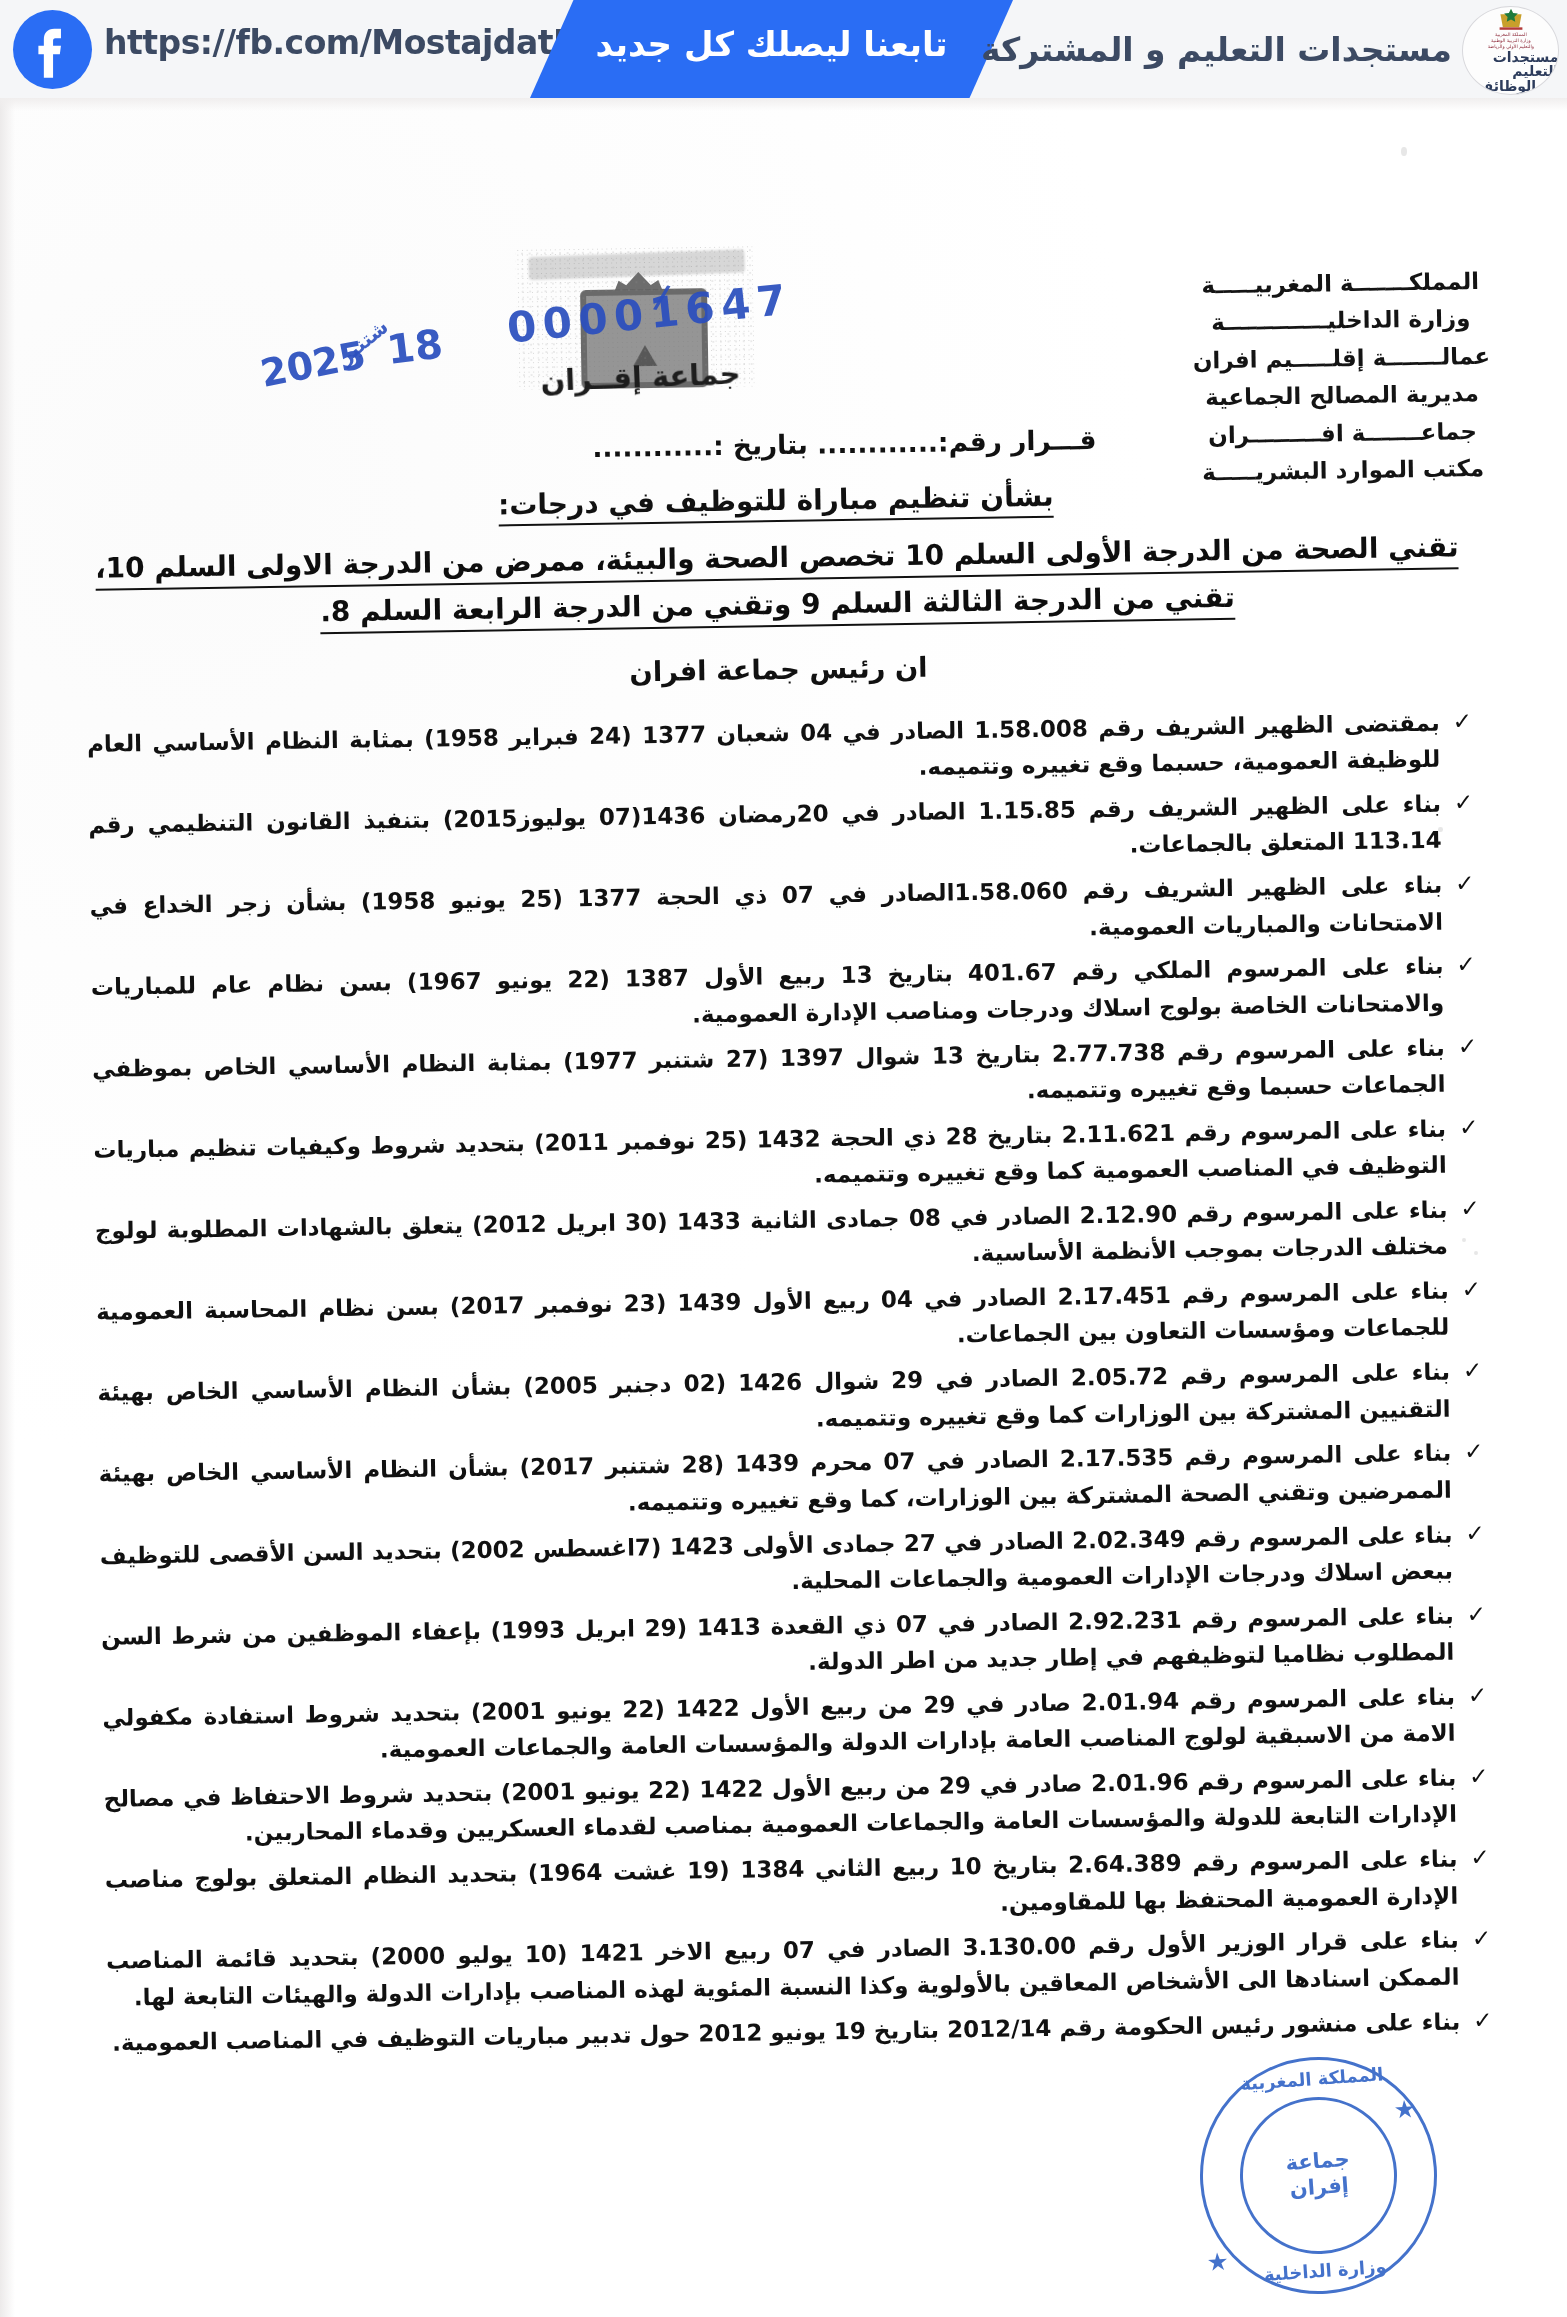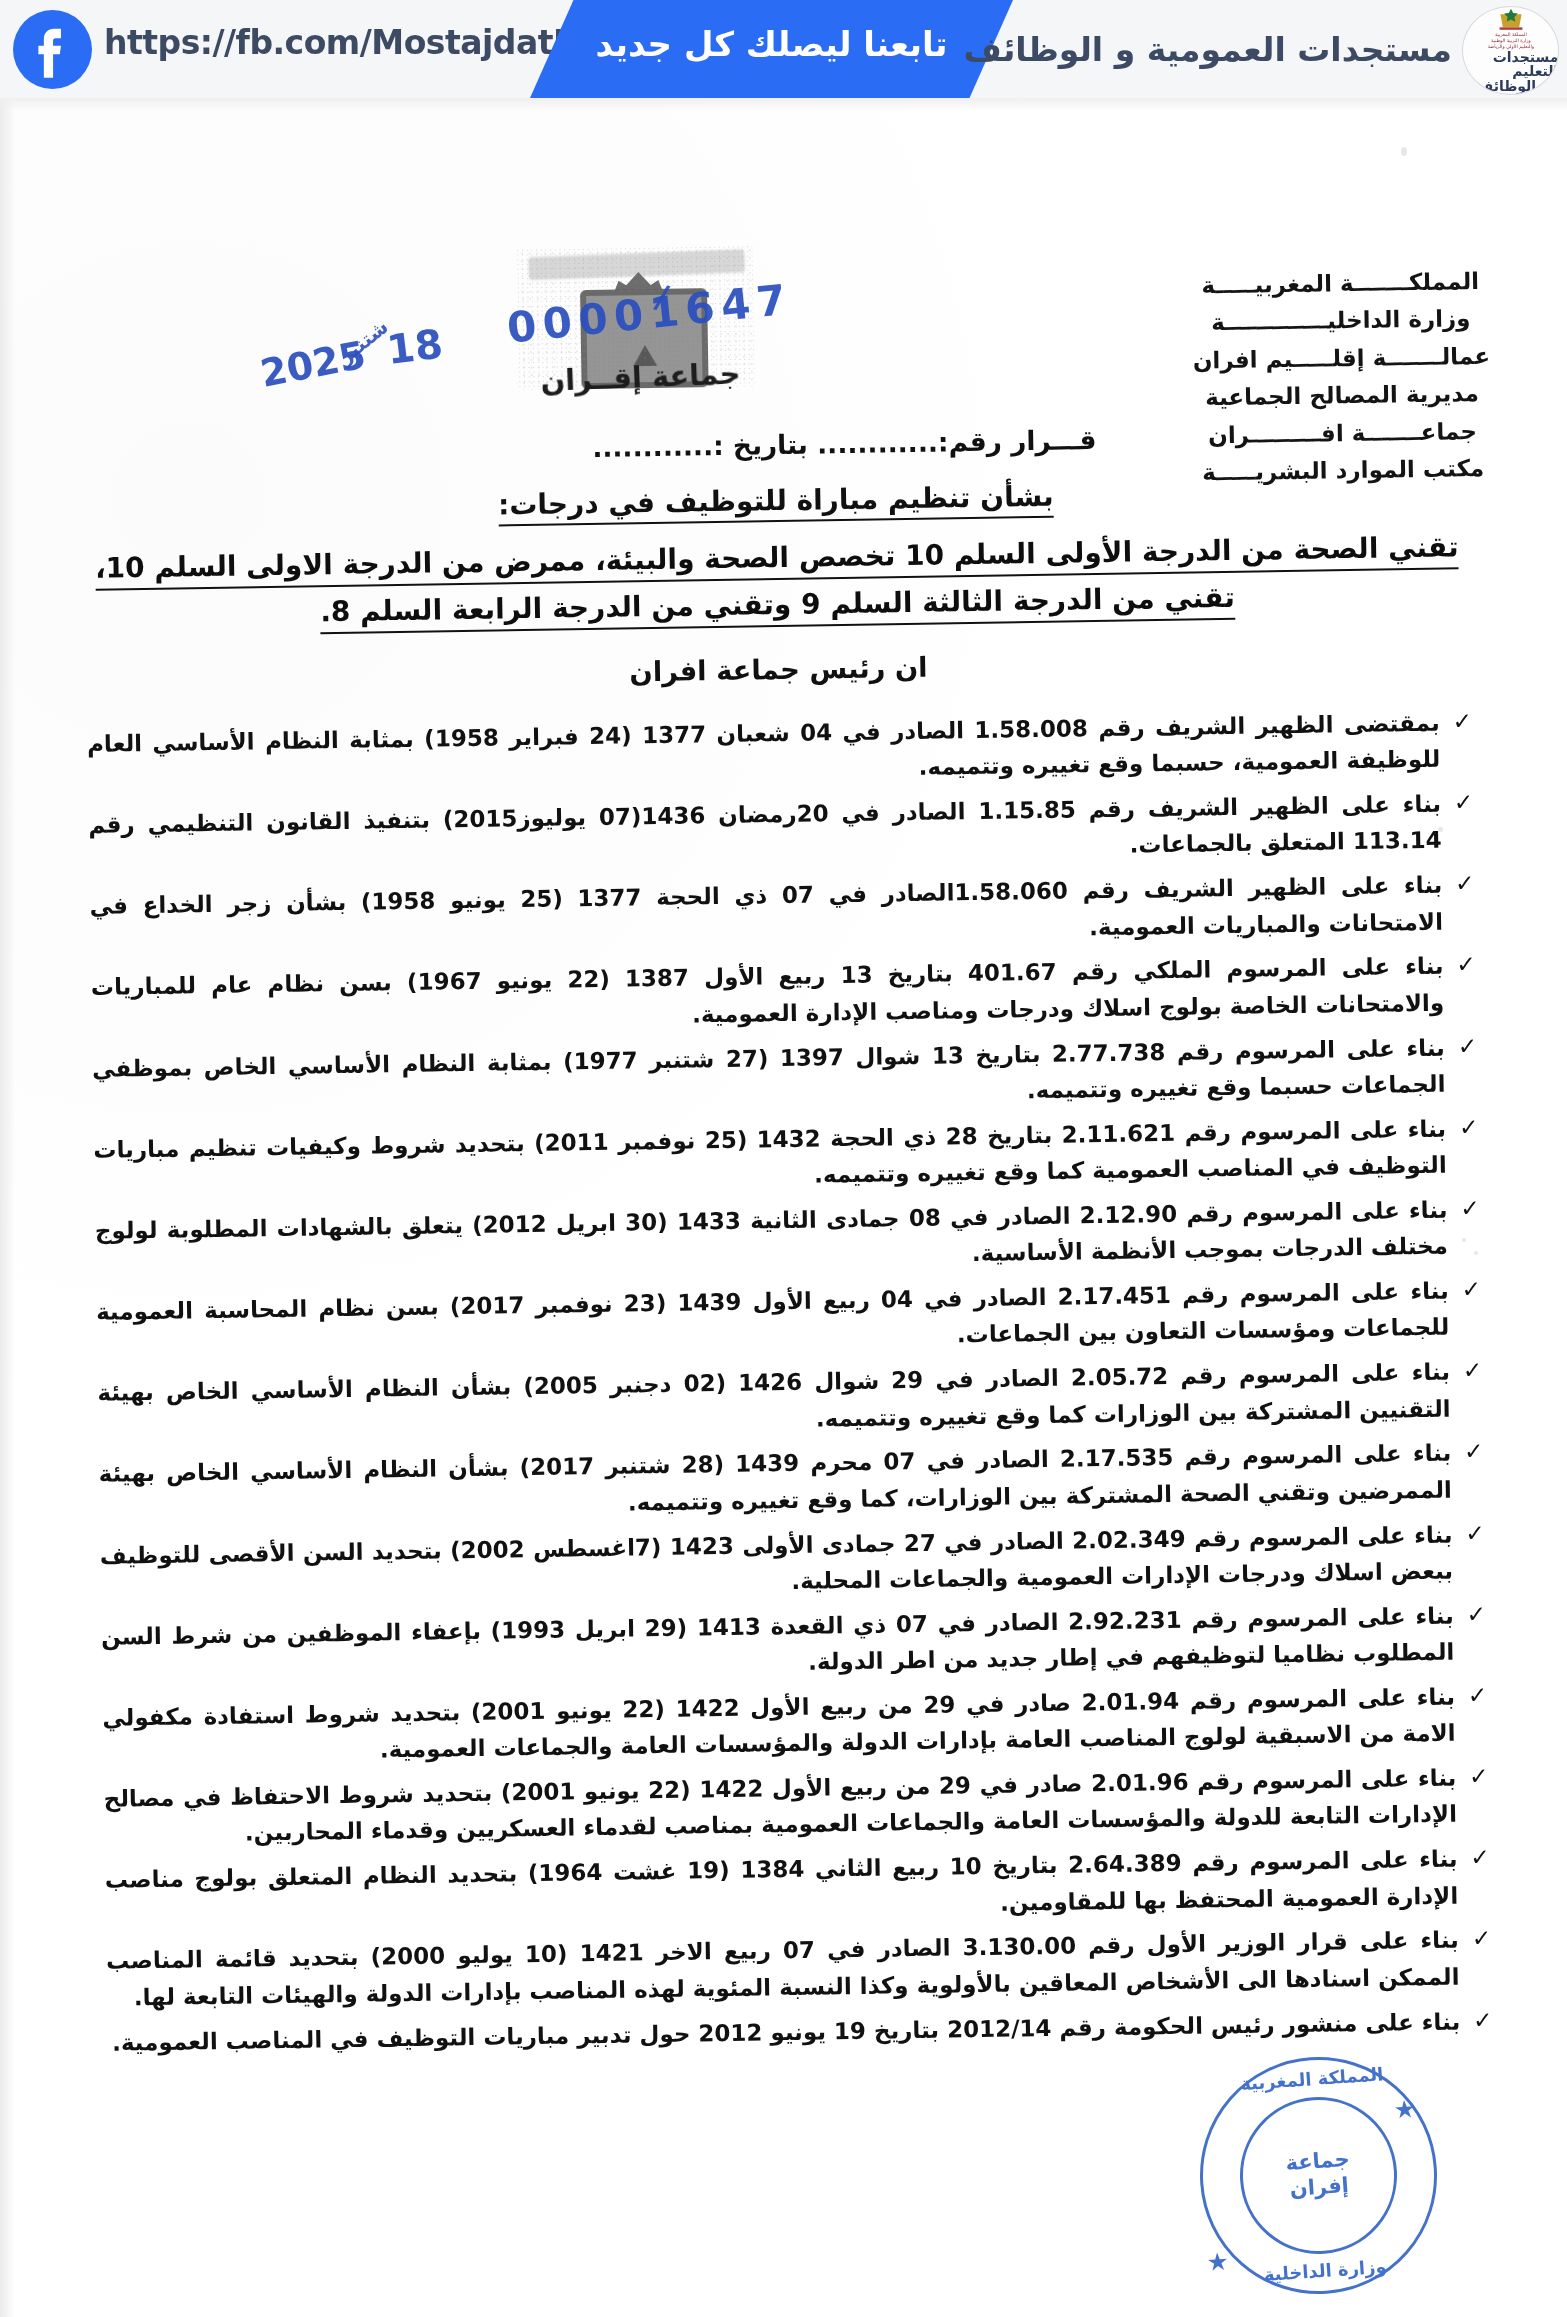--- a/index.html
+++ b/index.html
@@ -288,21 +288,21 @@
       <svg width="79" height="79" viewBox="0 0 84 84" aria-hidden="true">
         <path fill="#ffffff" d="M51 30h-6c-1.6 0-2.4 1-2.4 2.6V38H51l-1.2 9h-7.2v25h-9.8V47H27v-9h5.8v-6.6C32.8 24.6 36.6 20 44 20h7z"></path>
       </svg>
     </div>
 
     <div class="fb-url">https://fb.com/MostajdatMaroc</div>
 
     <div class="blue-slab"></div>
     <div class="blue-slab-text" style="left:530px;">تابعنا ليصلك كل جديد</div>
 
-    <div class="brand-text">مستجدات العمومية و الوظائف</div>
+    <div class="brand-text">مستجدات التعليم و المشتركة</div>
 
     <div class="brand-logo">
       <svg class="crest" viewBox="0 0 34 30" aria-hidden="true">
         <path fill="#c8a02c" d="M4 9h26l-3 16H7z"></path>
         <path fill="#1e7a3c" d="M17 2l2.6 5.3 5.8.8-4.2 4.1 1 5.8-5.2-2.7-5.2 2.7 1-5.8L8.6 8.1l5.8-.8z"></path>
         <rect x="3" y="25" width="28" height="3" fill="#b33a3a"></rect>
       </svg>
       <div class="micro">المملكة المغربية<br>وزارة التربية الوطنية<br>والتعليم الأولي والرياضة</div>
       <div class="l1">مستجدات التعليم</div>
       <div class="l2">والوظائف</div>

